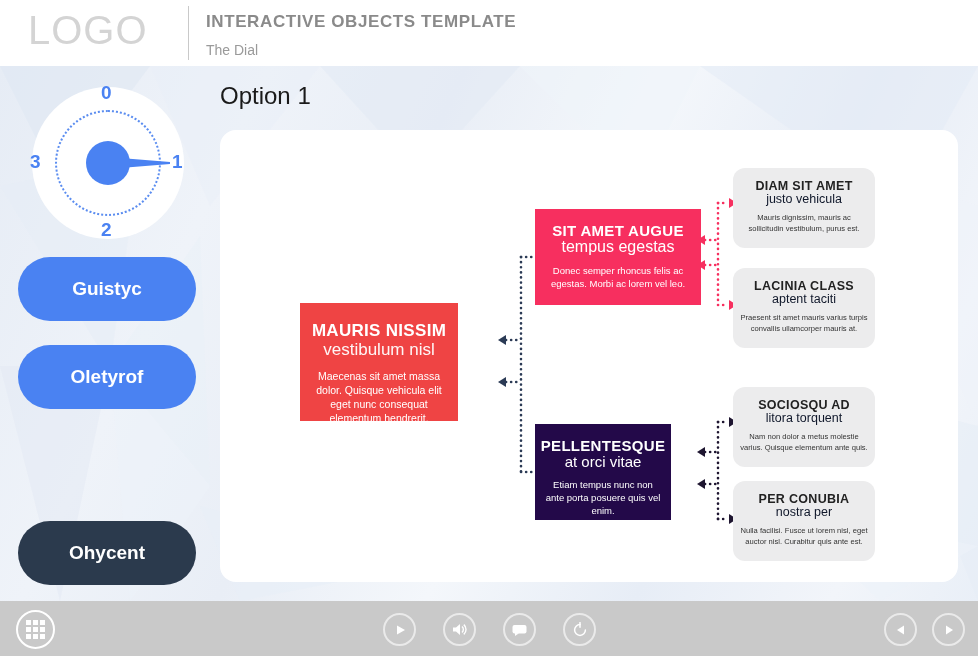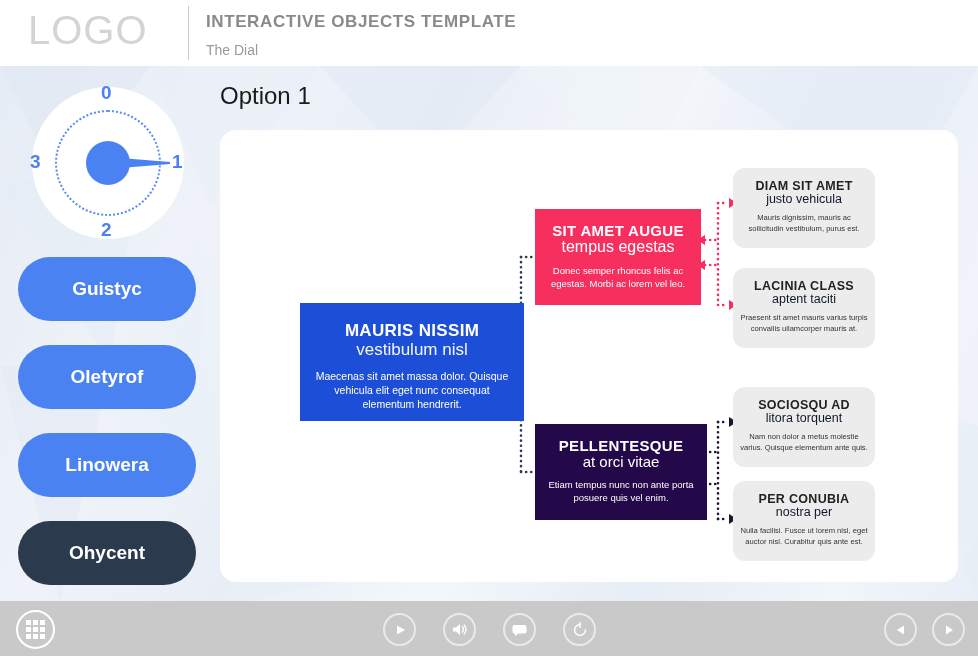--- a/index.html
+++ b/index.html
@@ -99,41 +99,41 @@
   }
 
   
   .box { position: absolute; }
   .box .t1 { font-weight: bold; letter-spacing: .3px; }
   .box .t2 { font-weight: normal; }
   .box .body { }
 
   
   .box-root {
-    left: 300px; top: 303px; width: 224px; height: 118px;
-    background: #1d4ed8; color: #ffffff;
+    left: 300px; top: 303px; width: 158px; height: 118px;
+    background: #ef4444; color: #ffffff;
     padding-top: 18px; text-align: center;
   }
   .box-root .t1 { font-size: 17px; }
   .box-root .t2 { font-size: 17px; margin-top: -1px; opacity: .95; }
   .box-root .body { font-size: 10.5px; line-height: 14px; margin-top: 9px; padding: 0 10px; }
 
   
   .box-pink {
     left: 535px; top: 209px; width: 166px; height: 96px;
     background: #f72f5f; color: #ffffff;
     padding-top: 13px; text-align: center;
   }
   .box-pink .t1 { font-size: 15px; }
   .box-pink .t2 { font-size: 16px; margin-top: -1px; }
   .box-pink .body { font-size: 9.5px; line-height: 13px; margin-top: 8px; padding: 0 9px; }
 
   
   .box-purple {
-    left: 535px; top: 424px; width: 172px; height: 96px;
+    left: 535px; top: 424px; width: 136px; height: 96px;
     background: #230949; color: #ffffff;
     padding-top: 13px; text-align: center;
   }
   .box-purple .t1 { font-size: 15px; }
   .box-purple .t2 { font-size: 15px; margin-top: -1px; }
   .box-purple .body { font-size: 9.5px; line-height: 13px; margin-top: 8px; padding: 0 9px; }
 
   
   .box-gray {
     width: 142px; height: 80px;
@@ -211,21 +211,20 @@
     <div class="dial-needle"></div>
     <div class="dial-hub"></div>
     <div class="dial-num dial-n0">0</div>
     <div class="dial-num dial-n1">1</div>
     <div class="dial-num dial-n2">2</div>
     <div class="dial-num dial-n3">3</div>
   </div>
 
   <div class="pill pill0">Guistyc</div>
   <div class="pill pill1">Oletyrof</div>
-  <div class="pill pill2">Linowera</div>
   <div class="pill pill3 active">Ohycent</div>
 
   <div class="option-title">Option 1</div>
 
   <div class="panel"></div>
 
   <svg class="conn">
 
     <g stroke="#2b3a55" stroke-width="2.6" stroke-dasharray="0.1 5" stroke-linecap="round" fill="none">
       <line x1="521" y1="257" x2="521" y2="472"></line>

